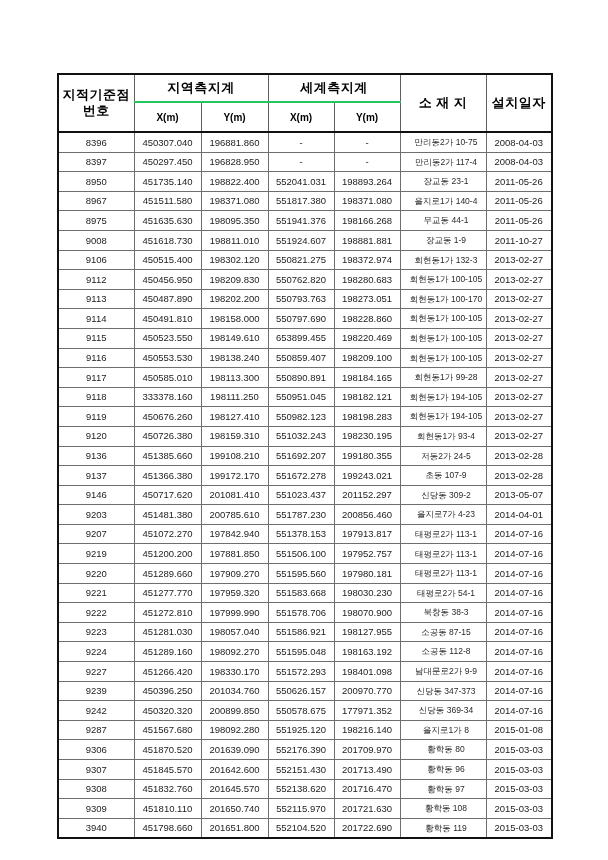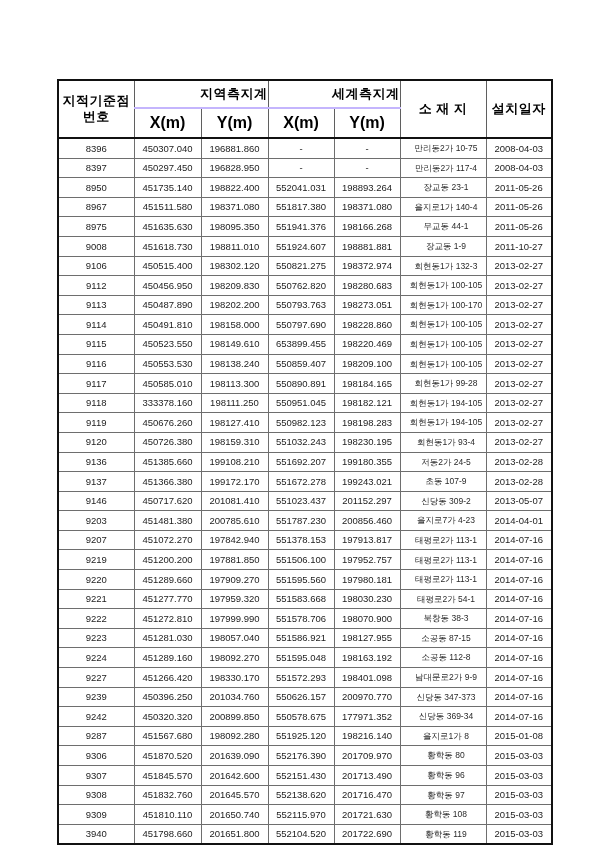--- a/index.html
+++ b/index.html
@@ -12,21 +12,20 @@
     position: relative;
     width: 608px;
     height: 860px;
     background: #ffffff;
     overflow: hidden;
   }
   .table-wrap {
     position: absolute;
     left: 57px;
     top: 73px;
-    margin-top: 6px;
   }
   table.cp-table {
     border-collapse: collapse;
     table-layout: fixed;
     width: 494px;
     border: 2px solid #111111;
     background: #ffffff;
   }
   .cp-table th, .cp-table td {
     border: 1px solid #5f5f5f;
@@ -37,22 +36,22 @@
     white-space: nowrap;
     background: #ffffff;
   }
   .cp-table thead th {
     font-weight: bold;
     color: #000000;
     font-size: 13px;
     letter-spacing: 0.5px;
   }
   .cp-table thead tr.h-top th { height: 26px; }
-  .cp-table thead tr.h-sub th { height: 28px; font-size: 16px; letter-spacing: 0px; }
-  .cp-table thead th.group { border-bottom: 2px solid #c4b5fd; text-align: right; }
+  .cp-table thead tr.h-sub th { height: 28px; font-size: 10px; letter-spacing: 0px; }
+  .cp-table thead th.group { border-bottom: 2px solid #22c55e; }
   .cp-table thead tr.h-sub th { border-bottom: 2px solid #111111; }
   .cp-table thead th.span2 { border-bottom: 2px solid #111111; }
   .cp-table .two-line { line-height: 1.25; font-size: 13px; }
   .cp-table tbody td {
     height: 18.6px;
     font-size: 9.5px;
     color: #1c1c1c;
     line-height: 1;
     border-color: #6e6e6e;
   }

